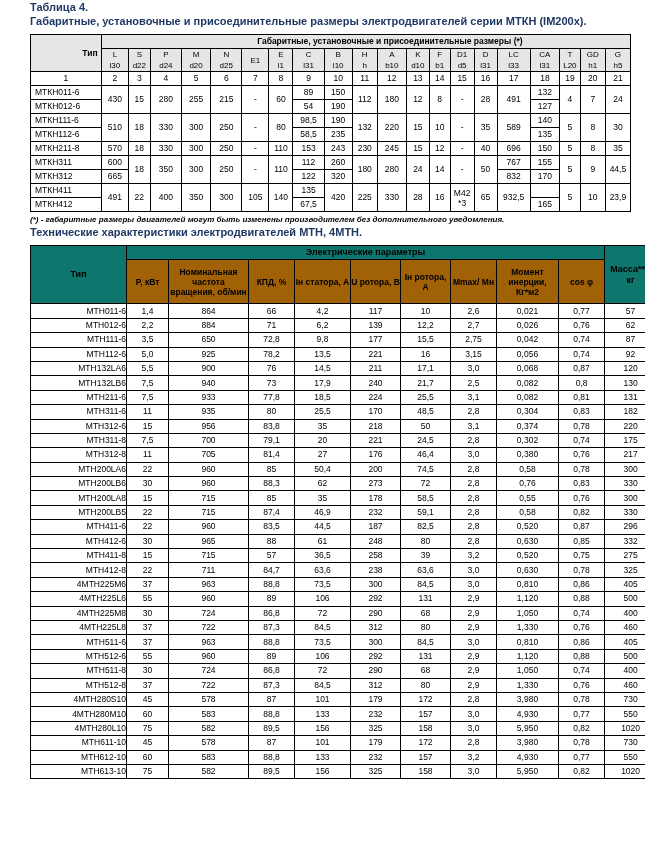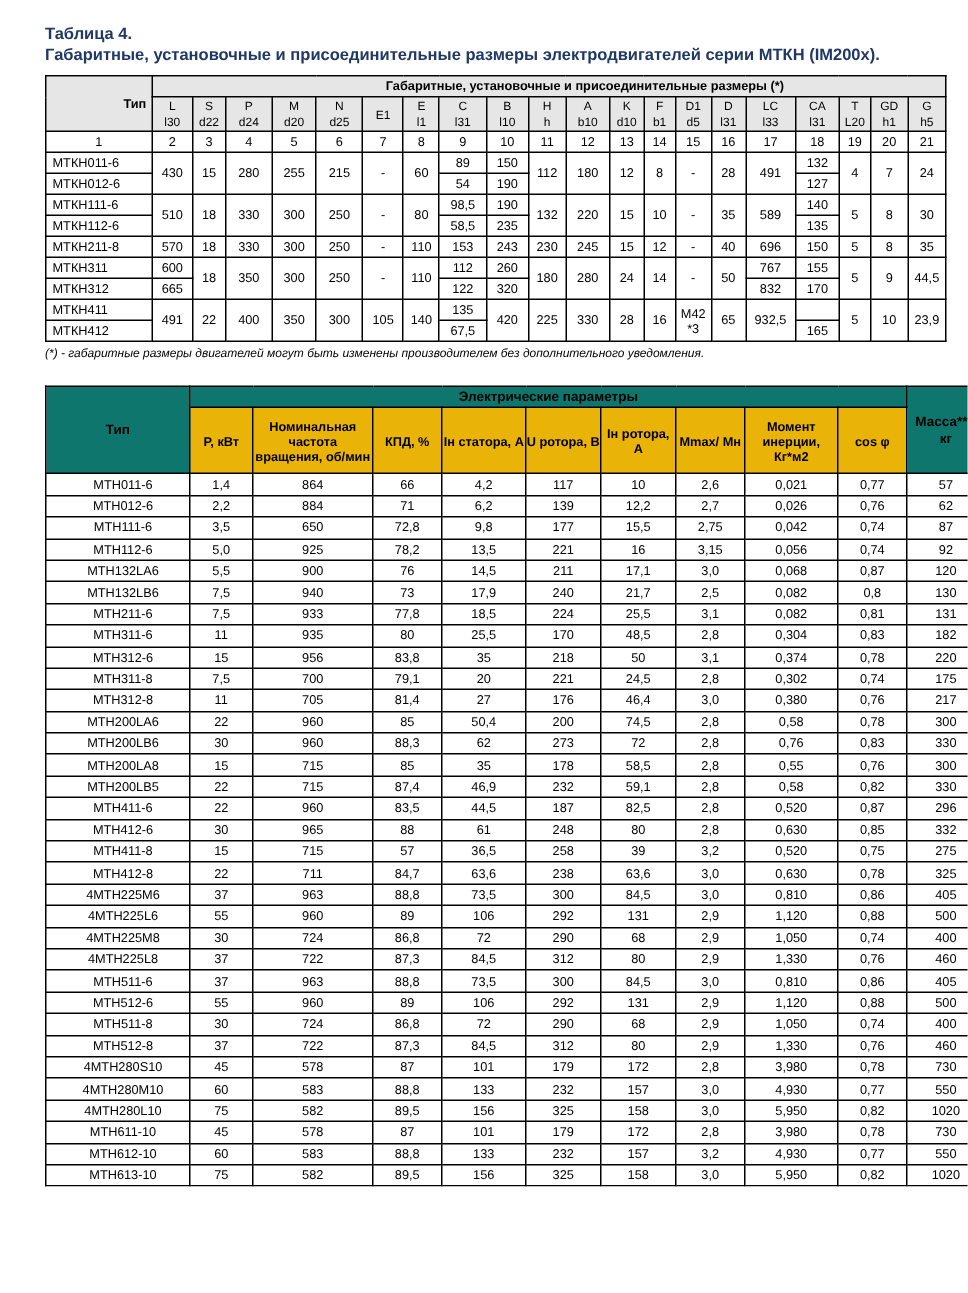--- a/index.html
+++ b/index.html
@@ -12,21 +12,21 @@
   }
   .page{width:645px;padding:0;box-sizing:border-box;}
   .caption{
     color:#1f3864;
     font-weight:bold;
     font-size:11px;
     line-height:14px;
     margin:0 0 0 30px;
   }
   .caption .num{display:block;}
-  .cap-block{margin-top:16px;margin-bottom:6px;}
+  .cap-block{margin-top:0;margin-bottom:6px;}
   .tbl-wrap{margin:0 14px 0 30px;}
   table{
     border-collapse:collapse;
     font-size:8.5px;
     width:100%;
     table-layout:fixed;
   }
   table td, table th{
     border:1px solid #000;
     text-align:center;
@@ -39,26 +39,27 @@
   .hdr-sub{background:#e6e6e6;font-weight:bold;font-size:8px;line-height:10px;}
   .rownum td{background:#ffffff;font-size:8.5px;height:12px;}
   
   #t1 td{height:13px;}
   #t1 .tname{text-align:left;padding-left:4px;font-size:8.5px;}
   .note{
     font-size:8px;
     font-style:italic;
     margin:3px 14px 0 30px;
     line-height:10px;
+    font-weight:bold;
   }
   
   #t2 td{height:13.4px;font-size:8.5px;}
-  #t2 .tname{text-align:center;padding-left:7px;}
+  #t2 .tname{text-align:right;padding-left:7px;}
   #t2 .hdr-top{background:#0f766e;font-weight:bold;font-size:9px;}
-  #t2 .hdr-cell{background:#eab308;font-weight:bold;font-size:8.5px;line-height:10px;}
+  #t2 .hdr-cell{background:#a16207;font-weight:bold;font-size:8.5px;line-height:10px;}
   .ml{line-height:10px;}
 </style>
 </head>
 <body>
 
 <div class="page">
 
   <div class="caption cap-block">
     <span class="num">Таблица  4.</span>
     <span>Габаритные, установочные и присоединительные размеры электродвигателей серии МТКН (IM200x).</span>
@@ -284,20 +285,21 @@
         <td>67,5</td>
         <td>165</td>
       </tr>
     </tbody>
       </table>
   </div>
 
   <div class="note">(*) - габаритные размеры двигателей могут быть изменены производителем без дополнительного уведомления.</div>
 
   <div class="caption cap-block">
+    <span>Технические характеристики электродвигателей МТН, 4МТН.</span>
   </div>
 
   <div class="tbl-wrap">
     <table id="t2">
       <colgroup>
         <col style="width:96px">
           <col style="width:42px">
           <col style="width:80px">
           <col style="width:46px">
         <col style="width:56px">

